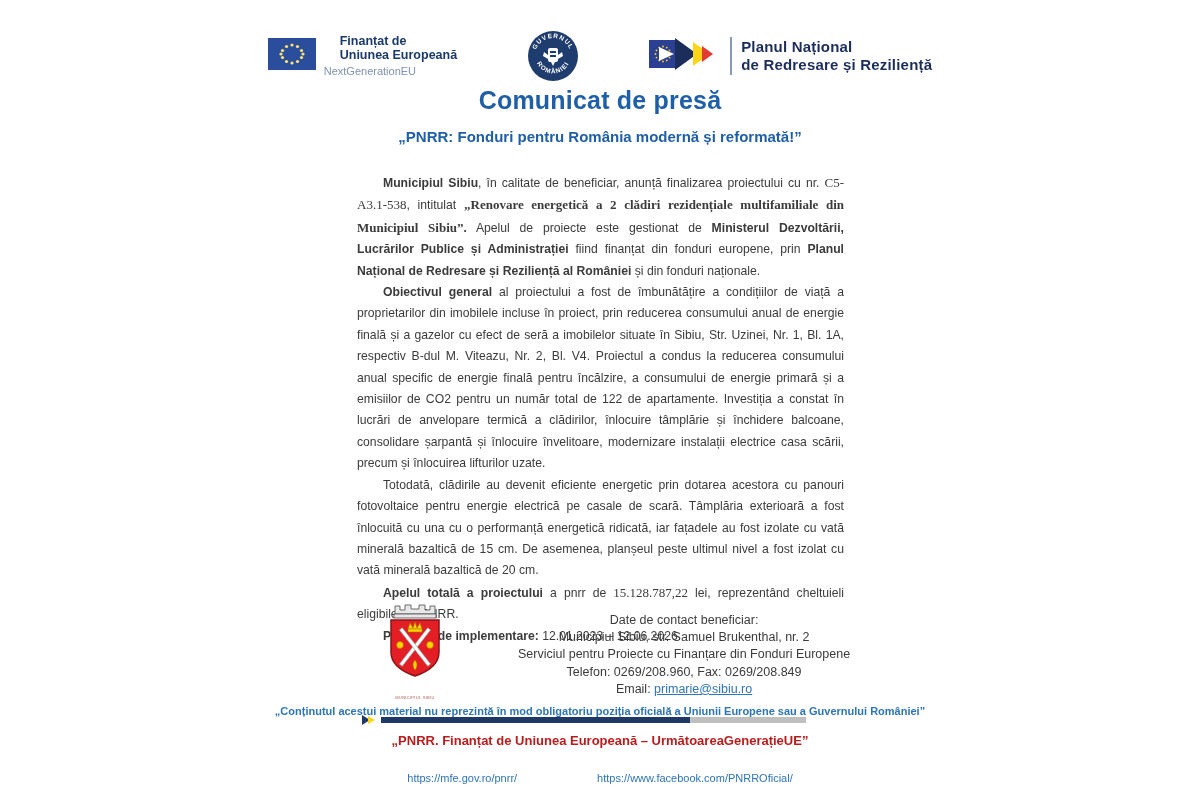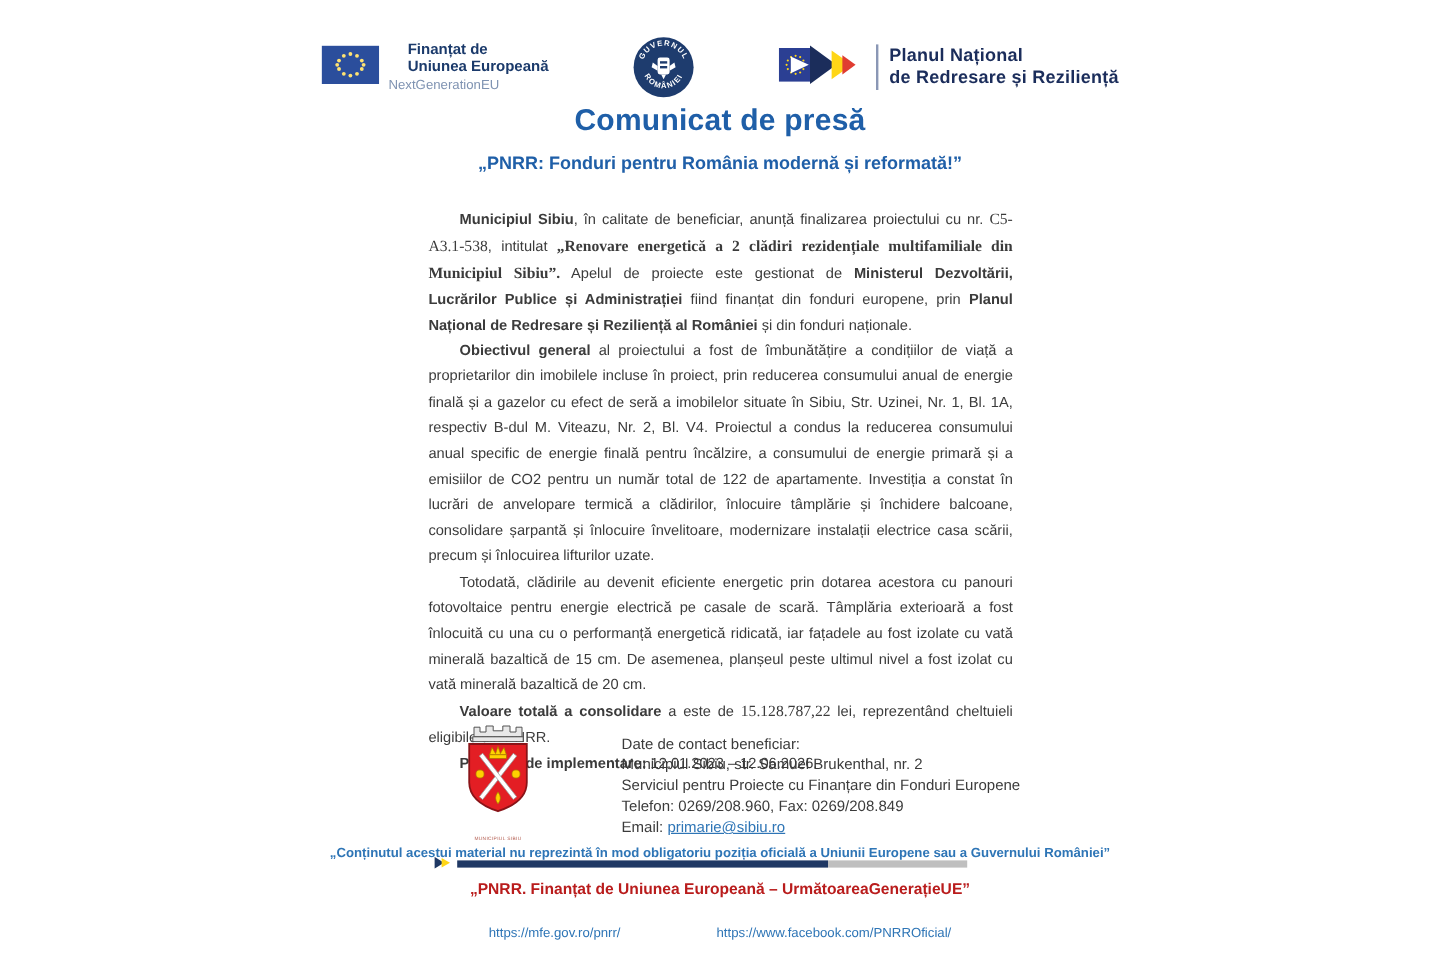--- a/index.html
+++ b/index.html
@@ -75,20 +75,21 @@
   }
   .coat-of-arms .caption {
     font-size: 4px; color: #b25b4e; margin-top: 1px; letter-spacing: 0.3px;
   }
   .contact-block {
     position: absolute;
     top: 612px; left: 518px;
     font-size: 12.5px;
     line-height: 17.2px;
     color: #3b3b3b;
+    text-align: center;
   }
   .contact-block a { color: #2e75b6; text-decoration: underline; }
   
   .footer-disclaimer {
     position: absolute;
     top: 705px; left: 0; width: 1200px;
     text-align: center;
     font-size: 11px; font-weight: bold;
     color: #2e75b6;
   }
@@ -208,21 +209,21 @@
     </div>
   </div>
 
   <h1 class="doc-title">Comunicat de presă</h1>
   <h2 class="doc-subtitle">„PNRR: Fonduri pentru România modernă și reformată!”</h2>
 
   <div class="body-text">
     <p><span class="b">Municipiul Sibiu</span><span>, în calitate de beneficiar, anunță finalizarea proiectului cu nr. </span><span class="serif">C5-A3.1-538</span><span>, intitulat </span><span class="b serif">„Renovare energetică a 2 clădiri rezidențiale multifamiliale din Municipiul Sibiu”.</span><span> Apelul de proiecte este gestionat de </span><span class="b">Ministerul Dezvoltării, Lucrărilor Publice și Administrației</span><span>  fiind finanțat din fonduri europene, prin </span><span class="b">Planul Național de Redresare și Reziliență al României</span><span> și din fonduri naționale.</span></p>
     <p><span class="b">Obiectivul general</span><span> al proiectului a fost de îmbunătățire a condițiilor de viață a proprietarilor din imobilele incluse în proiect, prin reducerea consumului anual de energie finală și a gazelor cu efect de seră a imobilelor situate în Sibiu, Str. Uzinei, Nr. 1, Bl. 1A, respectiv B-dul M. Viteazu, Nr. 2, Bl. V4. Proiectul a condus la reducerea consumului anual specific de energie finală pentru încălzire, a consumului de energie primară și a emisiilor de CO2 pentru un număr total de 122 de apartamente. Investiția a constat în lucrări de anvelopare termică a clădirilor, înlocuire tâmplărie și închidere balcoane, consolidare șarpantă și înlocuire învelitoare, modernizare instalații electrice casa scării,  precum și înlocuirea lifturilor uzate.</span></p>
     <p><span>Totodată, clădirile au devenit eficiente energetic prin dotarea acestora cu panouri fotovoltaice pentru energie electrică pe casale de scară. Tâmplăria exterioară a fost înlocuită cu una cu o performanță energetică ridicată, iar fațadele au fost izolate cu vată minerală  bazaltică de 15 cm. De asemenea, planșeul peste ultimul nivel a fost izolat cu vată  minerală  bazaltică de 20 cm.</span></p>
-    <p><span class="b">Valoare totală a consolidare</span><span> a este de </span><span class="serif">15.128.787,22</span><span> lei, reprezentând cheltuieli eligibile din PNRR.</span></p>
+    <p><span class="b">Apelul totală a proiectului</span><span> a pnrr de </span><span class="serif">15.128.787,22</span><span> lei, reprezentând cheltuieli eligibile din PNRR.</span></p>
     <p><span class="b">Perioada de implementare:</span><span> 12.01.2023 – 12.06.2026.</span></p>
   </div>
 
   <div class="coat-of-arms">
     <svg width="64" height="92" viewBox="0 0 64 92">
 
       <g stroke="#4d4d4d" stroke-width="0.8" fill="#e8e8e8">
         <path d="M 12 16 L 12 8 L 17 8 L 17 12 L 22 12 L 22 7 L 28 7 L 28 11 L 36 11 L 36 7 L 42 7 L 42 12 L 47 12 L 47 8 L 52 8 L 52 16 Z"></path>
         <rect x="11" y="16" width="42" height="4"></rect>
       </g>

